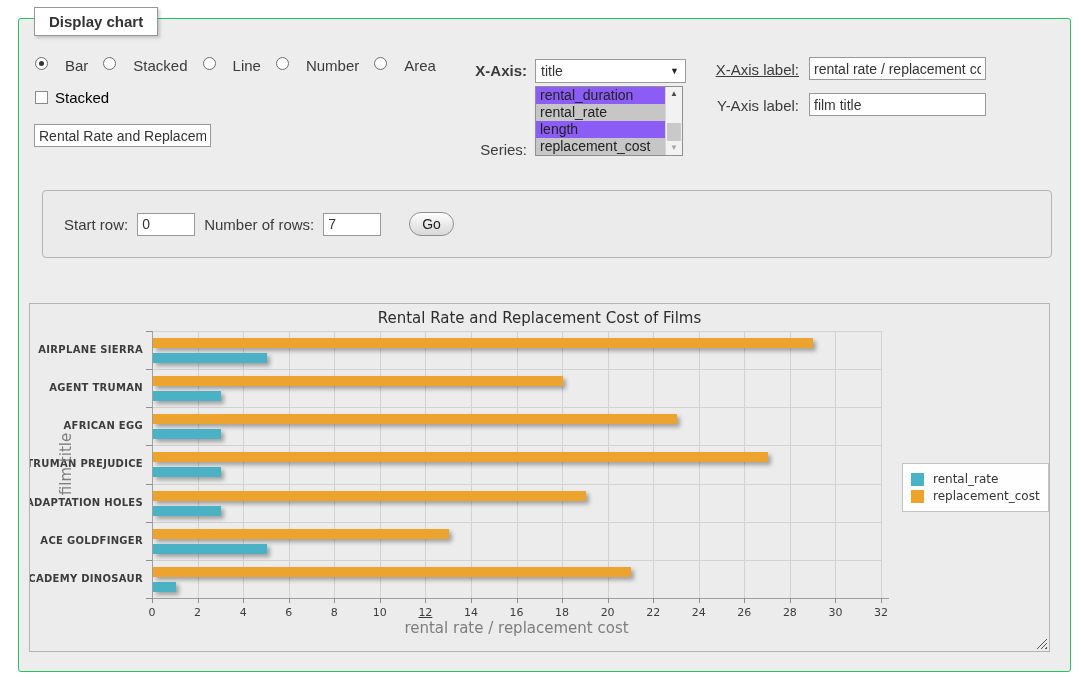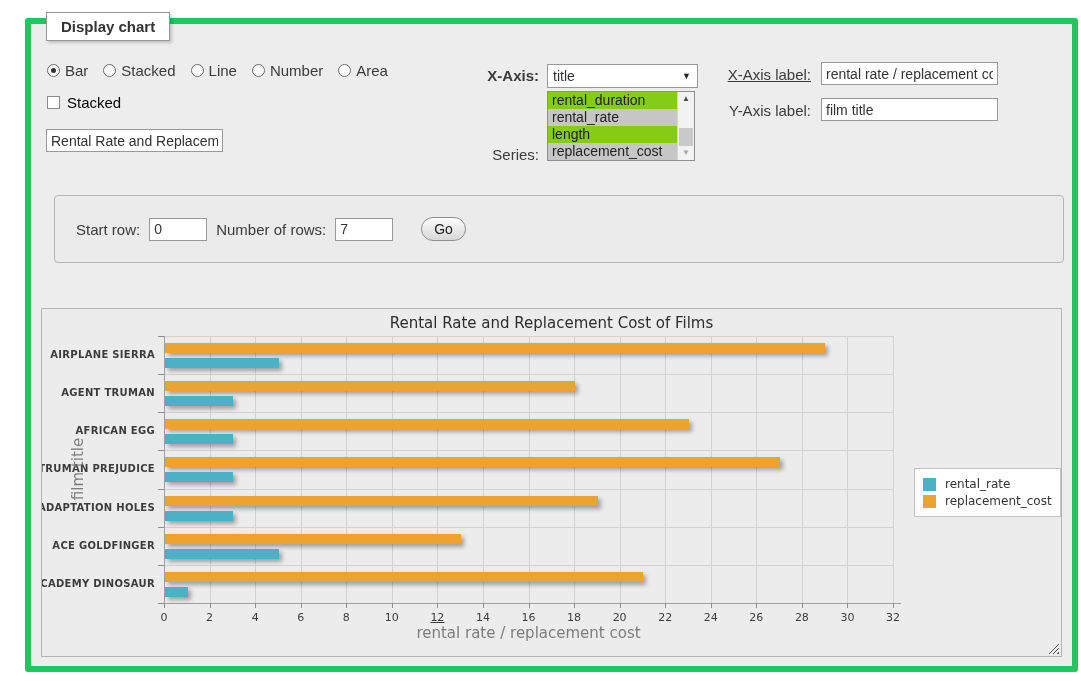--- a/index.html
+++ b/index.html
@@ -1,31 +1,31 @@
 <!DOCTYPE html>
 <html><head>
 <meta charset="utf-8">
 <style>
   * { margin:0; padding:0; box-sizing:border-box; }
   html,body { width:1081px; height:681px; background:#ffffff; overflow:hidden;
               font-family:"Liberation Sans", sans-serif; }
 
   
-  .panel { position:absolute; left:25px; top:18px; width:1053px; height:654px;
-           background:#ededed; border:6px solid #22c55e; border-radius:3px; }
+  .panel { position:absolute; left:18px; top:18px; width:1053px; height:654px;
+           background:#ededed; border:1px solid #22c55e; border-radius:3px; }
   .panel-legend { position:absolute; left:15px; top:-12px; background:#ffffff;
                   border:1px solid #979797; padding:5px 14px; font-size:15px;
                   font-weight:bold; color:#333; box-shadow:2px 2px 3px rgba(0,0,0,0.18);
                   z-index:5; }
 
   
   .lbl { position:absolute; font-size:15px; color:#3b3b3b; }
   .radio-row { position:absolute; left:16px; top:38px; display:flex; gap:15px;
                align-items:center; font-size:15px; color:#3b3b3b; }
-  .radio-item { display:flex; align-items:center; gap:5px; cursor:default; }
+  .radio-item { display:flex; gap:17px; cursor:default; }
   .radio { width:13px; height:13px; border:1px solid #6e6e6e; border-radius:50%;
            background:#fdfdfd; display:inline-block; position:relative; }
   .radio.checked::after { content:""; position:absolute; left:3px; top:3px;
            width:5px; height:5px; border-radius:50%; background:#333; }
   .stacked-row { position:absolute; left:16px; top:70px; display:flex; gap:7px;
                  align-items:center; font-size:15px; color:#000000; }
   .checkbox { width:13px; height:13px; border:1px solid #8a8a8a; background:#fdfdfd;
               display:inline-block; }
   .text-input { border:1px solid #999; background:#fff; font-size:14px; color:#333;
                 padding:0 4px; height:23px; font-family:"Liberation Sans", sans-serif; }
@@ -33,21 +33,21 @@
 
   .xaxis-lbl  { left:420px; width:88px; top:43px; text-align:right;font-weight:bold; }
   .series-lbl { left:420px; width:88px; top:122px; text-align:right; }
   .select { position:absolute; left:516px; top:40px; width:151px; height:24px;
             background:#fff; border:1px solid #999; font-size:14px; color:#333;
             line-height:22px; padding-left:5px; }
   .select-arrow { position:absolute; right:6px; top:7px; font-size:9px; color:#222;
                   line-height:9px; }
 
   .listbox { position:absolute; left:516px; top:67px; width:148px; height:70px;
-             background:#84cc16; border:1px solid #8f8f8f; display:flex; }
+             background:#8b5cf6; border:1px solid #8f8f8f; display:flex; }
   .listbox-options { flex:1; overflow:hidden; }
   .option { height:17px; line-height:17px; font-size:14px; color:#222;
             padding-left:4px; white-space:nowrap; }
   .option.selected { background:#c6c6c6; }
   .listbox-scrollbar { width:17px; background:#f2f2f2; border-left:1px solid #d5d5d5;
                        position:relative; }
   .sb-btn { position:absolute; left:0; width:16px; height:14px; text-align:center;
             font-size:8px; line-height:14px; color:#4a4a4a; }
   .sb-btn.up { top:0; }
   .sb-btn.down { bottom:0; color:#a5a5a5; }

